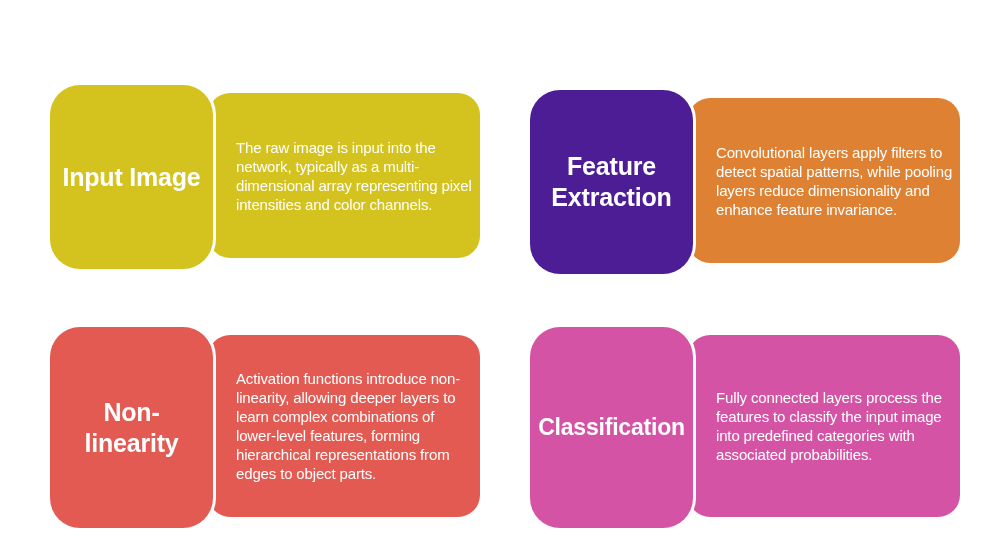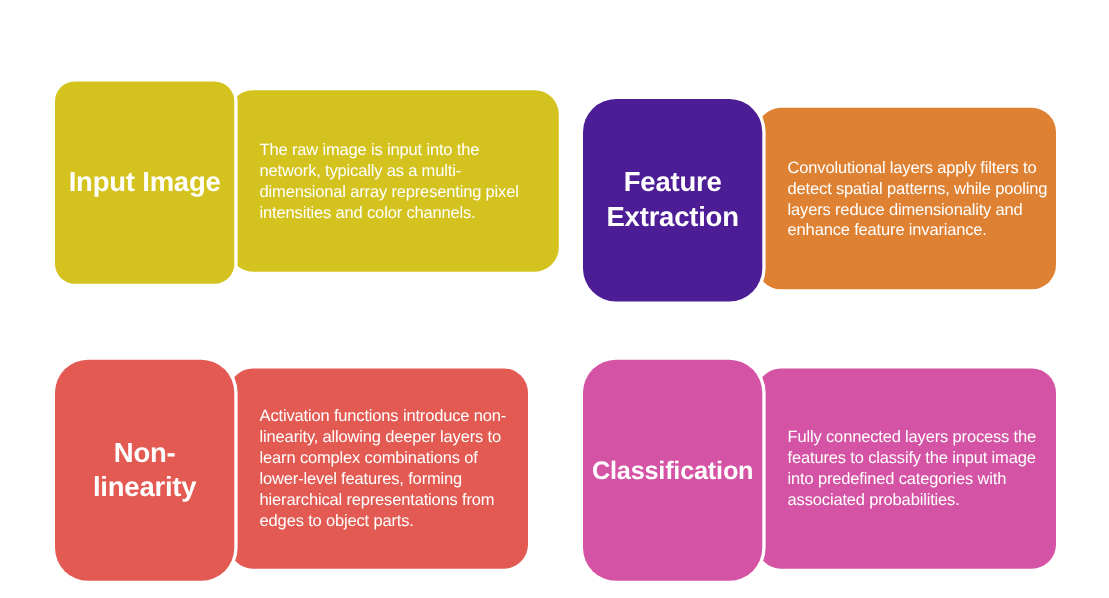--- a/index.html
+++ b/index.html
@@ -12,21 +12,21 @@
     position: relative;
     width: 1008px;
     height: 544px;
     background: #ffffff;
     overflow: hidden;
   }
   .card {
     position: absolute;
     width: 430px;
   }
-  .card-0 { left: 50px;  top: 74px;  height: 184px; padding-left: 28px; }
+  .card-0 { left: 50px;  top: 85px;  height: 184px; }
   .card-1 { left: 530px; top: 90px;  height: 184px; }
   .card-2 { left: 50px;  top: 327px; height: 201px; }
   .card-3 { left: 530px; top: 327px; height: 201px; }
 
   
   .desc-panel {
     position: absolute;
     left: 158px;
     right: 0;
     top: 8px;
@@ -75,21 +75,21 @@
 </style>
 </head>
 <body>
 
 <div class="canvas">
 
   <div class="card card-0">
     <div class="desc-panel" style="background-color: rgb(212, 195, 31);">
       <p class="desc-text">The raw image is input into the network, typically as a multi-dimensional array representing pixel intensities and color channels.</p>
     </div>
-    <div class="title-tile" style="background-color: rgb(212, 195, 31); border-radius: 18px;">
+    <div class="title-tile" style="background-color: rgb(212, 195, 31);">
       <div class="title-text">Input Image</div>
     </div>
   </div>
 
   <div class="card card-1">
     <div class="desc-panel" style="background-color: rgb(222, 129, 51);">
       <p class="desc-text">Convolutional layers apply filters to detect spatial patterns, while pooling layers reduce dimensionality and enhance feature invariance.</p>
     </div>
     <div class="title-tile" style="background-color: #4c1d95;">
       <div class="title-text">Feature Extraction</div>

